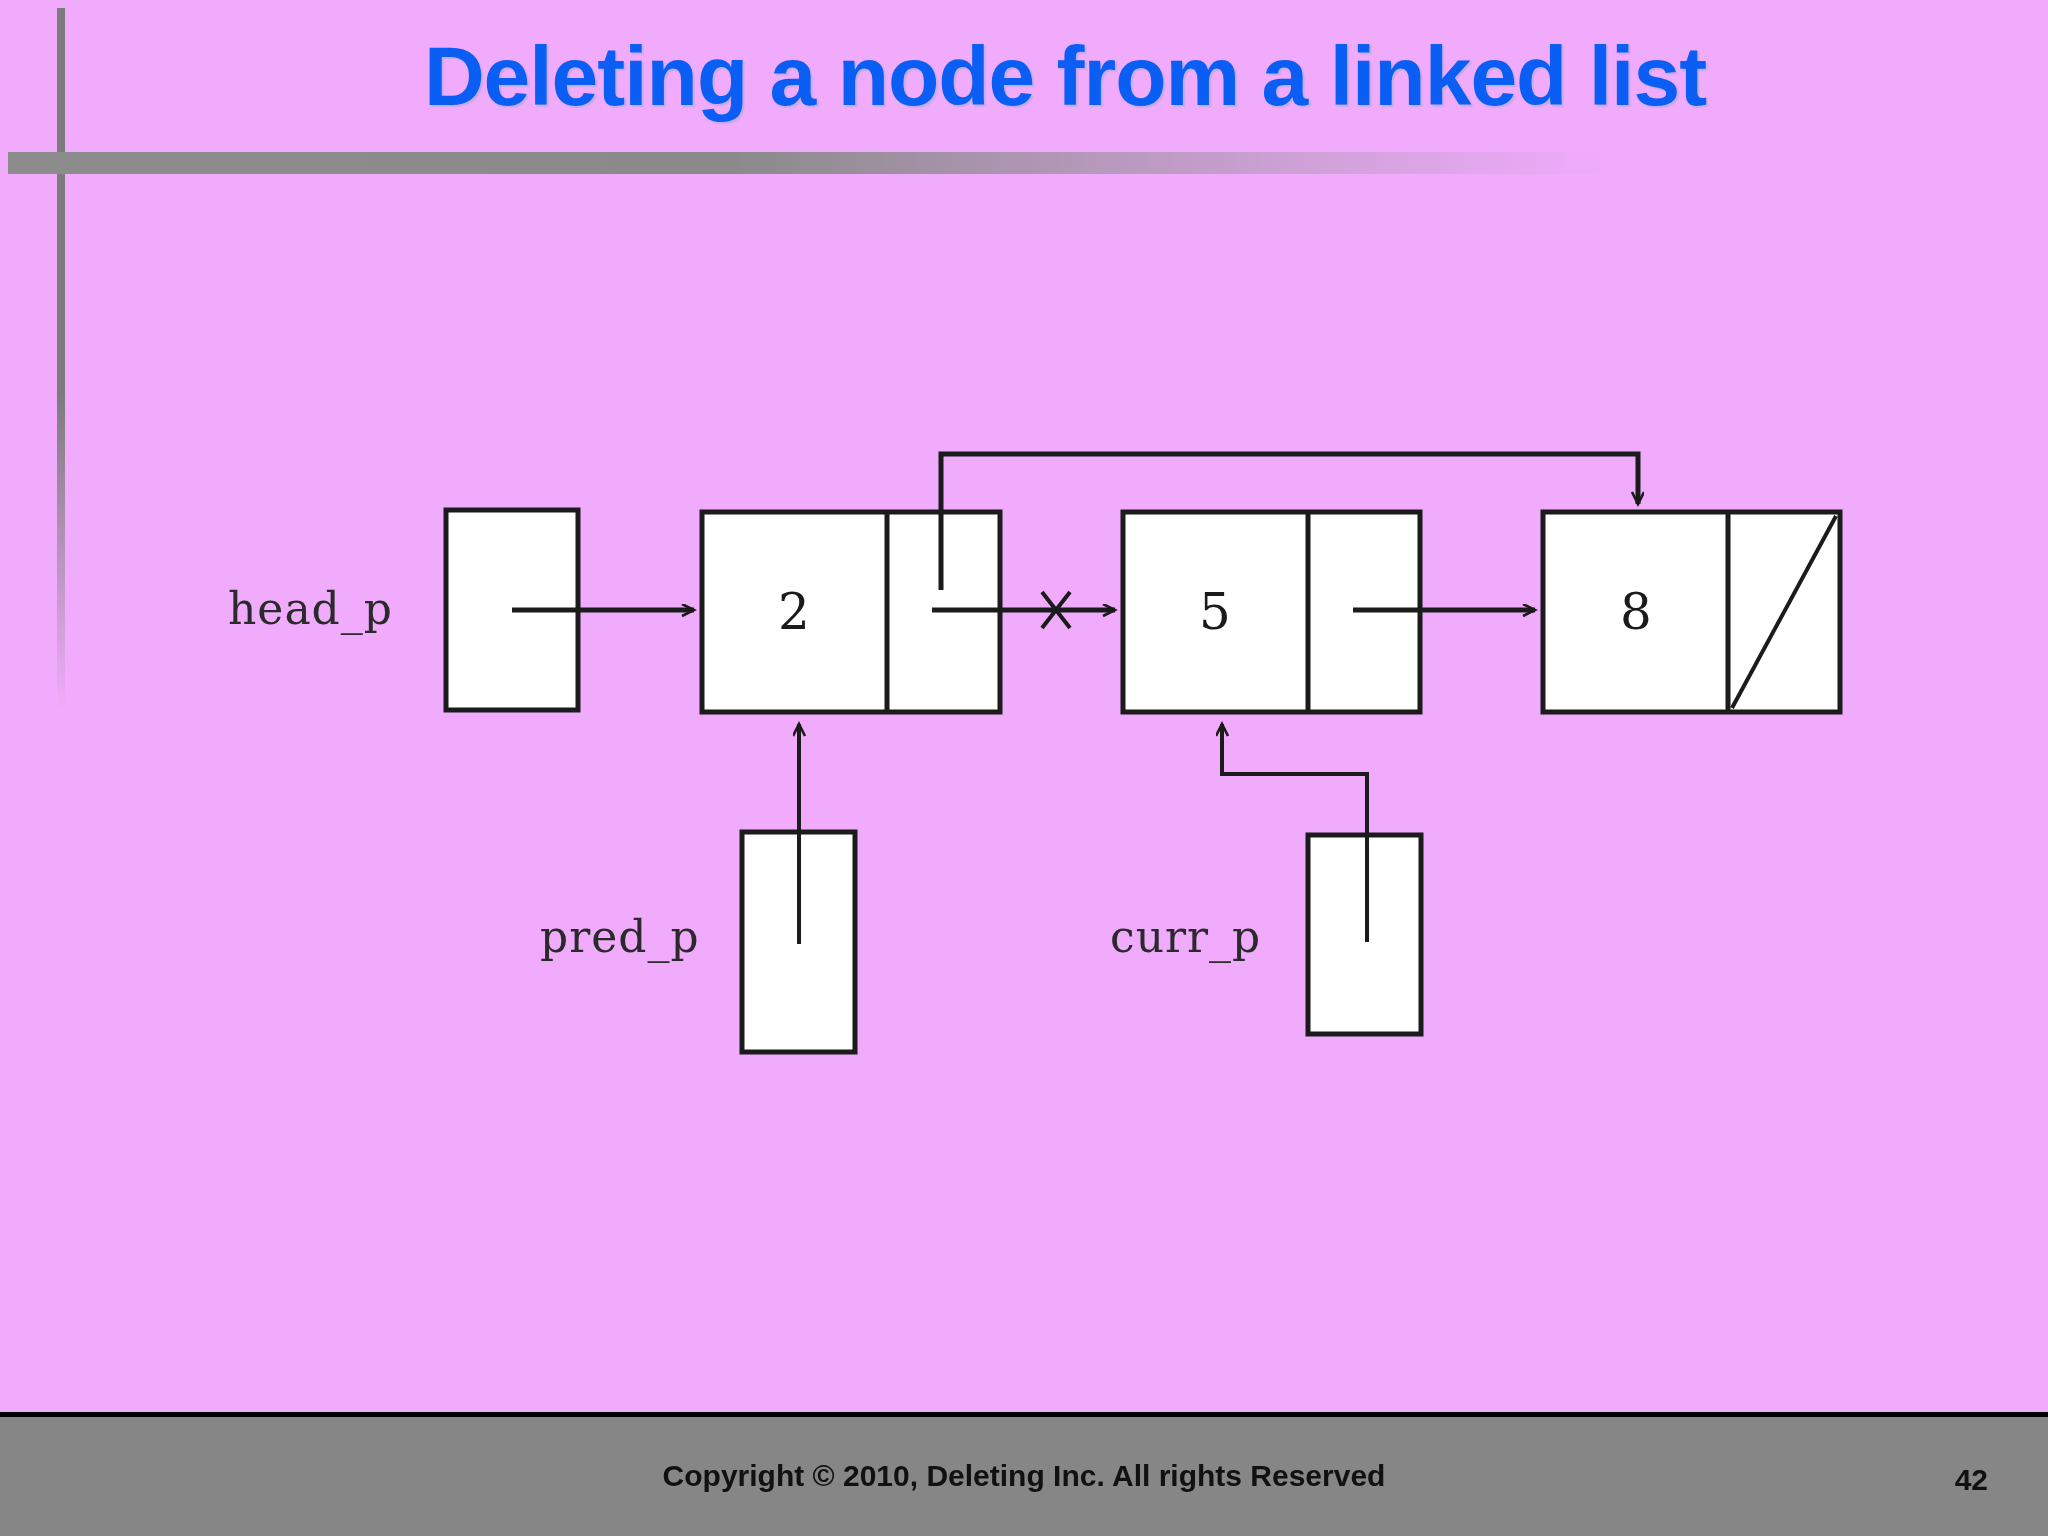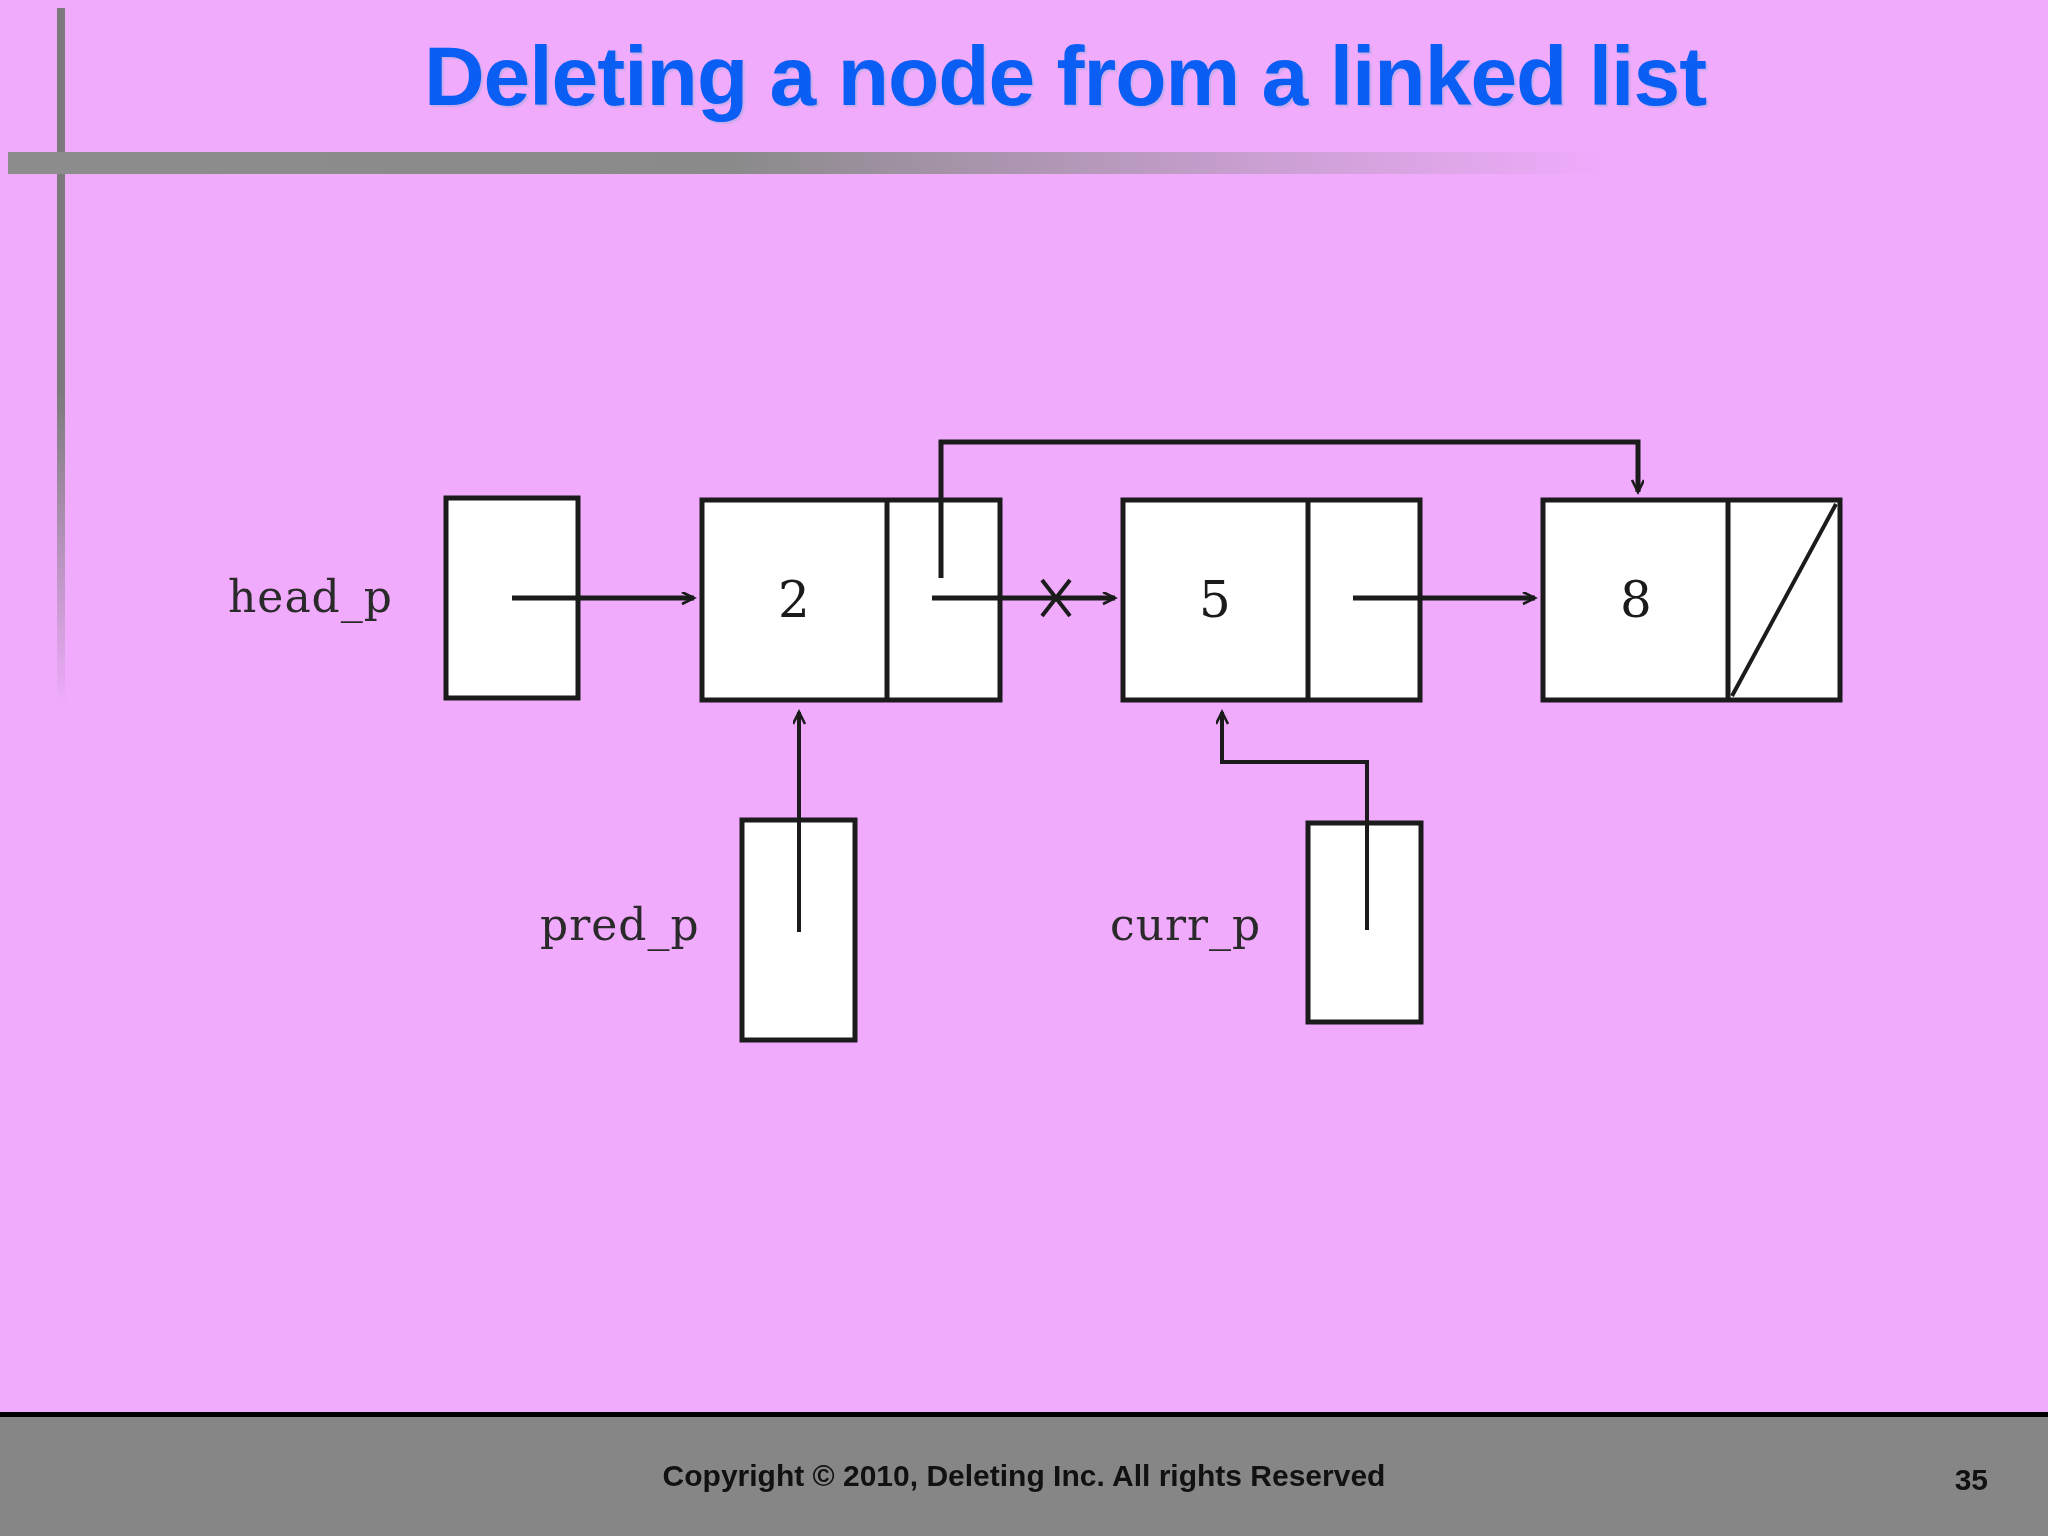--- a/index.html
+++ b/index.html
@@ -48,21 +48,21 @@
     line-height: 1.05;
     text-align: center;
     white-space: nowrap;
     text-shadow: 2px 2px 1px rgba(150,170,220,0.45);
   }
 
   
   #diagram {
     position: absolute;
     left: 0;
-    top: 0;
+    top: 12px;
     width: 2048px;
     height: 1400px;
   }
   #diagram svg { display: block; }
 
   .mono-label {
     font-family: "DejaVu Serif", "Liberation Serif", serif;
     font-size: 44px;
     fill: #2a2a2a;
     letter-spacing: 1px;
@@ -208,16 +208,16 @@
       </g>
       <text class="mono-label" x="1110" y="940">curr_p</text>
       <g>
         <path d="M 1367 930 L 1367 762 L 1222 762 L 1222 712" fill="none" stroke="#1b1b1b" stroke-width="4" marker-end="url(#arrowOpen)"></path>
       </g>
     </svg>
   </div>
 
   <div id="footer">
     <div id="copyright">Copyright © 2010, Deleting Inc. All rights Reserved</div>
-    <div id="pagenum">35</div>
+    <div id="pagenum">42</div>
   </div>
 
 </div>
 
 </body></html>

